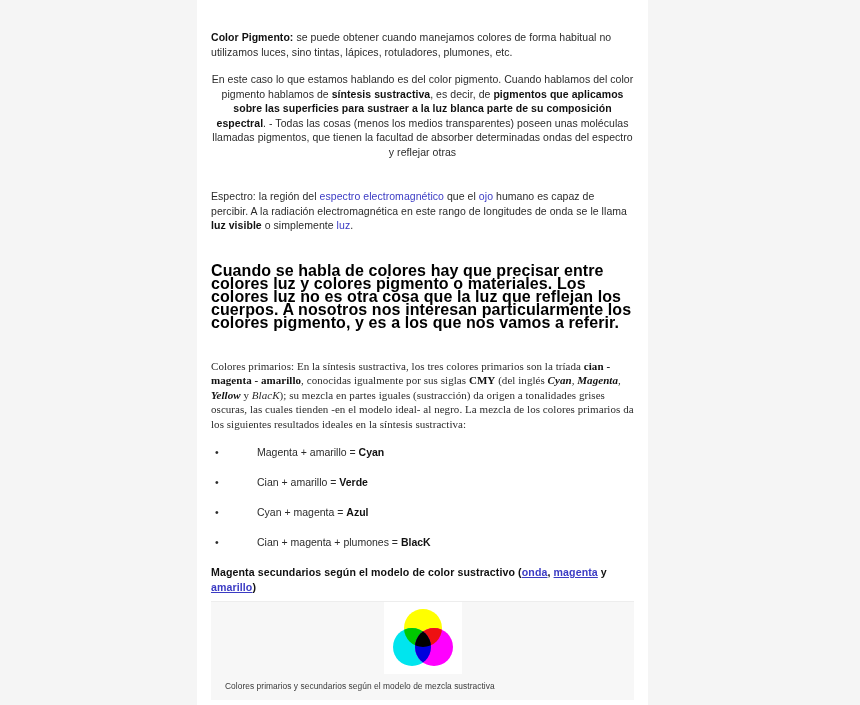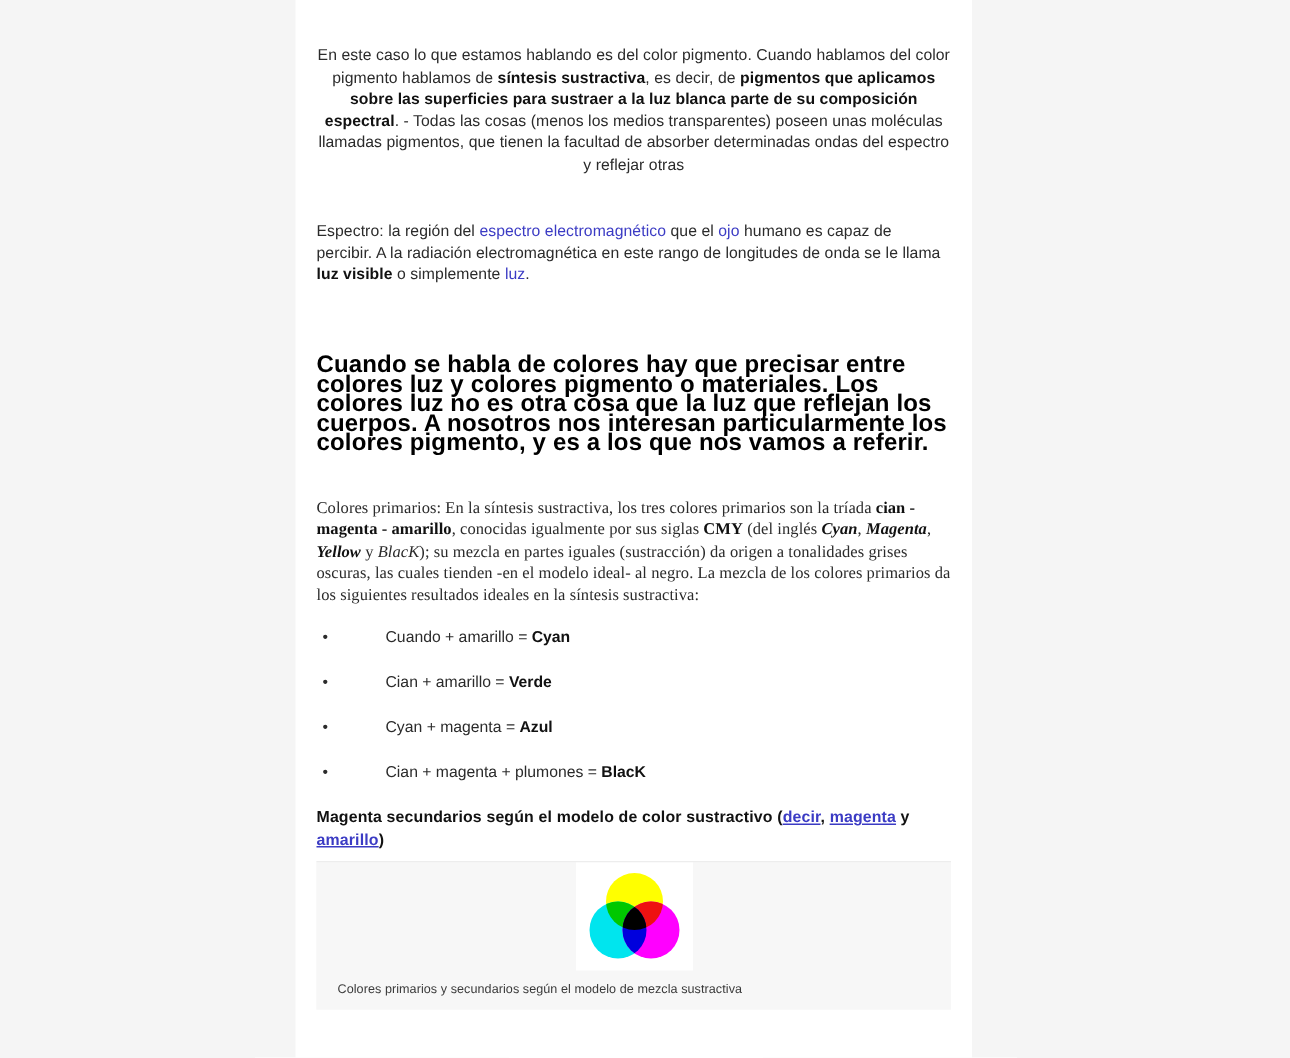--- a/index.html
+++ b/index.html
@@ -49,21 +49,21 @@
   a.ul, .link.ul { text-decoration: underline; }
 
   
   .para-intro { margin-bottom: 13px; }
   .para-intro .lead { font-weight: bold; color: #111; }
 
   .para-caso { margin-bottom: 0; text-align: center; }
 
   .spacer-lg { height: 30px; }
 
-  .para-espectro { margin-bottom: 16px; }
+  .para-espectro { margin-bottom: 1px; }
 
   .para-bold-block {
     font-weight: bold;
     font-size: 16px;
     line-height: 13px;
     color: #000;
     margin: 0;
     letter-spacing: 0.1px;
   }
 
@@ -150,51 +150,52 @@
     background: #f7f7f7;
     letter-spacing: 0.05px;
   }
 </style>
 </head>
 <body>
 
 <div class="page">
   <div class="content">
 
+    <p class="para-intro"><b class="lead">Color Pigmento:</b><span> se puede obtener cuando manejamos colores de forma habitual no utilizamos luces, sino tintas, lápices, rotuladores, plumones, etc.</span></p>
 
     <p class="para-caso"><span>En este caso lo que estamos hablando es del color pigmento. Cuando hablamos del color pigmento hablamos de </span><b>síntesis sustractiva</b><span>, es decir, de </span><b>pigmentos que aplicamos sobre las superficies para sustraer a la luz blanca parte de su composición espectral</b><span>. - Todas las cosas (menos los medios transparentes) poseen unas moléculas llamadas pigmentos, que tienen la facultad de absorber determinadas ondas del espectro y reflejar otras</span></p>
 
     <div class="spacer-lg"></div>
 
     <p class="para-espectro"><span>Espectro: la región del </span><a href="#" class="link">espectro electromagnético</a><span> que el </span><a href="#" class="link">ojo</a><span> humano es capaz de percibir. A la radiación electromagnética en este rango de longitudes de onda se le llama </span><b>luz visible</b><span> o simplemente </span><a href="#" class="link">luz</a><span>.</span></p>
 
     <div class="spacer-lg"></div>
 
     <p class="para-bold-block">Cuando se habla de colores hay que precisar entre colores luz y colores pigmento o materiales. Los colores luz no es otra cosa que la luz que reflejan los cuerpos. A nosotros nos interesan particularmente los colores pigmento, y es a los que nos vamos a referir.</p>
 
     <div class="spacer-lg"></div>
 
     <p class="para-primarios"><span>Colores primarios: En la síntesis sustractiva, los tres colores primarios son la tríada </span><b>cian - magenta - amarillo</b><span>, conocidas igualmente por sus siglas </span><b>CMY</b><span> (del inglés </span><b><i>Cyan</i></b><span>, </span><b><i>Magenta</i></b><span>, </span><b><i>Yellow</i></b><span> y </span><i>BlacK</i><span>); su mezcla en partes iguales (sustracción) da origen a tonalidades grises oscuras, las cuales tienden -en el modelo ideal- al negro. La mezcla de los colores primarios da los siguientes resultados ideales en la síntesis sustractiva:</span></p>
 
     <ul class="mixes">
       <li>
-        <span class="bullet">•</span><span>Cuando + amarillo = </span><span class="result">Cyan</span>
+        <span class="bullet">•</span><span>Magenta + amarillo = </span><span class="result">Cyan</span>
       </li>
       <li>
         <span class="bullet">•</span><span>Cian + amarillo = </span><span class="result">Verde</span>
       </li>
       <li>
         <span class="bullet">•</span><span>Cyan + magenta = </span><span class="result">Azul</span>
       </li>
       <li>
         <span class="bullet">•</span><span>Cian + magenta + plumones = </span><span class="result">BlacK</span>
       </li>
     </ul>
 
-    <div class="sec-head"><span>Magenta secundarios según el modelo de color sustractivo (</span><a href="#" class="link ul">decir</a><span>, </span><a href="#" class="link ul">magenta</a><span> y </span><a href="#" class="link ul">amarillo</a><span>)</span>
+    <div class="sec-head"><span>Magenta secundarios según el modelo de color sustractivo (</span><a href="#" class="link ul">onda</a><span>, </span><a href="#" class="link ul">magenta</a><span> y </span><a href="#" class="link ul">amarillo</a><span>)</span>
     </div>
 
     <div class="figure-wrap">
       <div class="figure-box">
         <div class="figure-img-cell">
           <div class="cmy">
             <svg width="64" height="62" viewBox="0 0 64 62" xmlns="http://www.w3.org/2000/svg">
               <defs>
                 <clipPath id="clipY">
                     <circle cx="32" cy="21" r="19"></circle>

